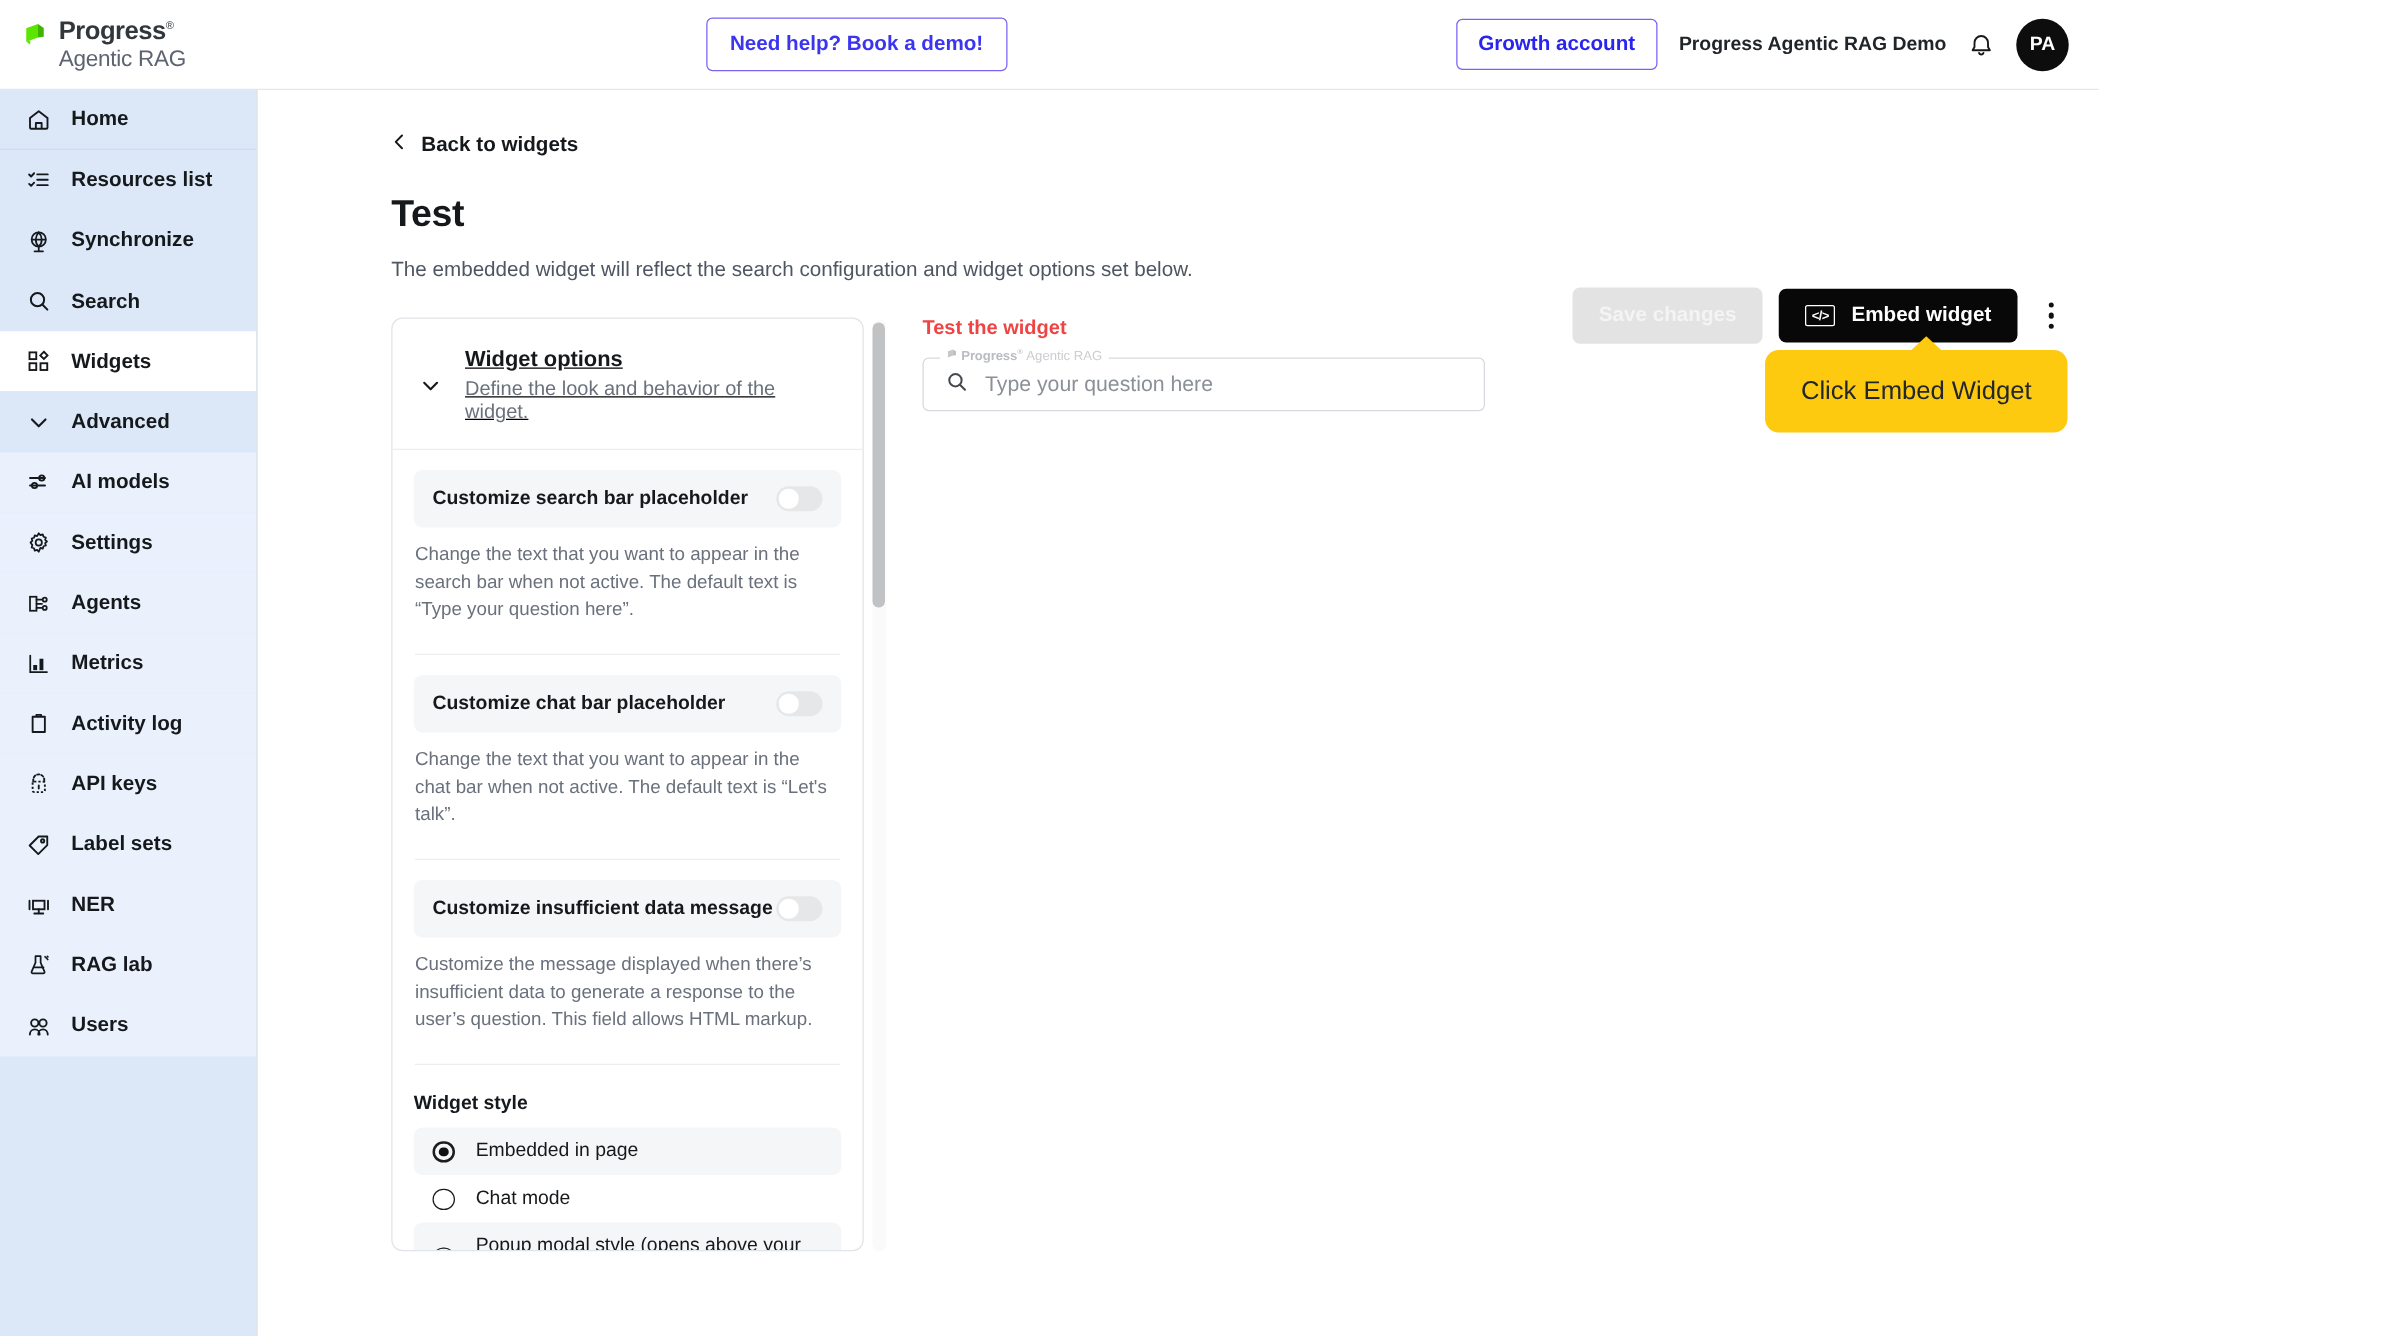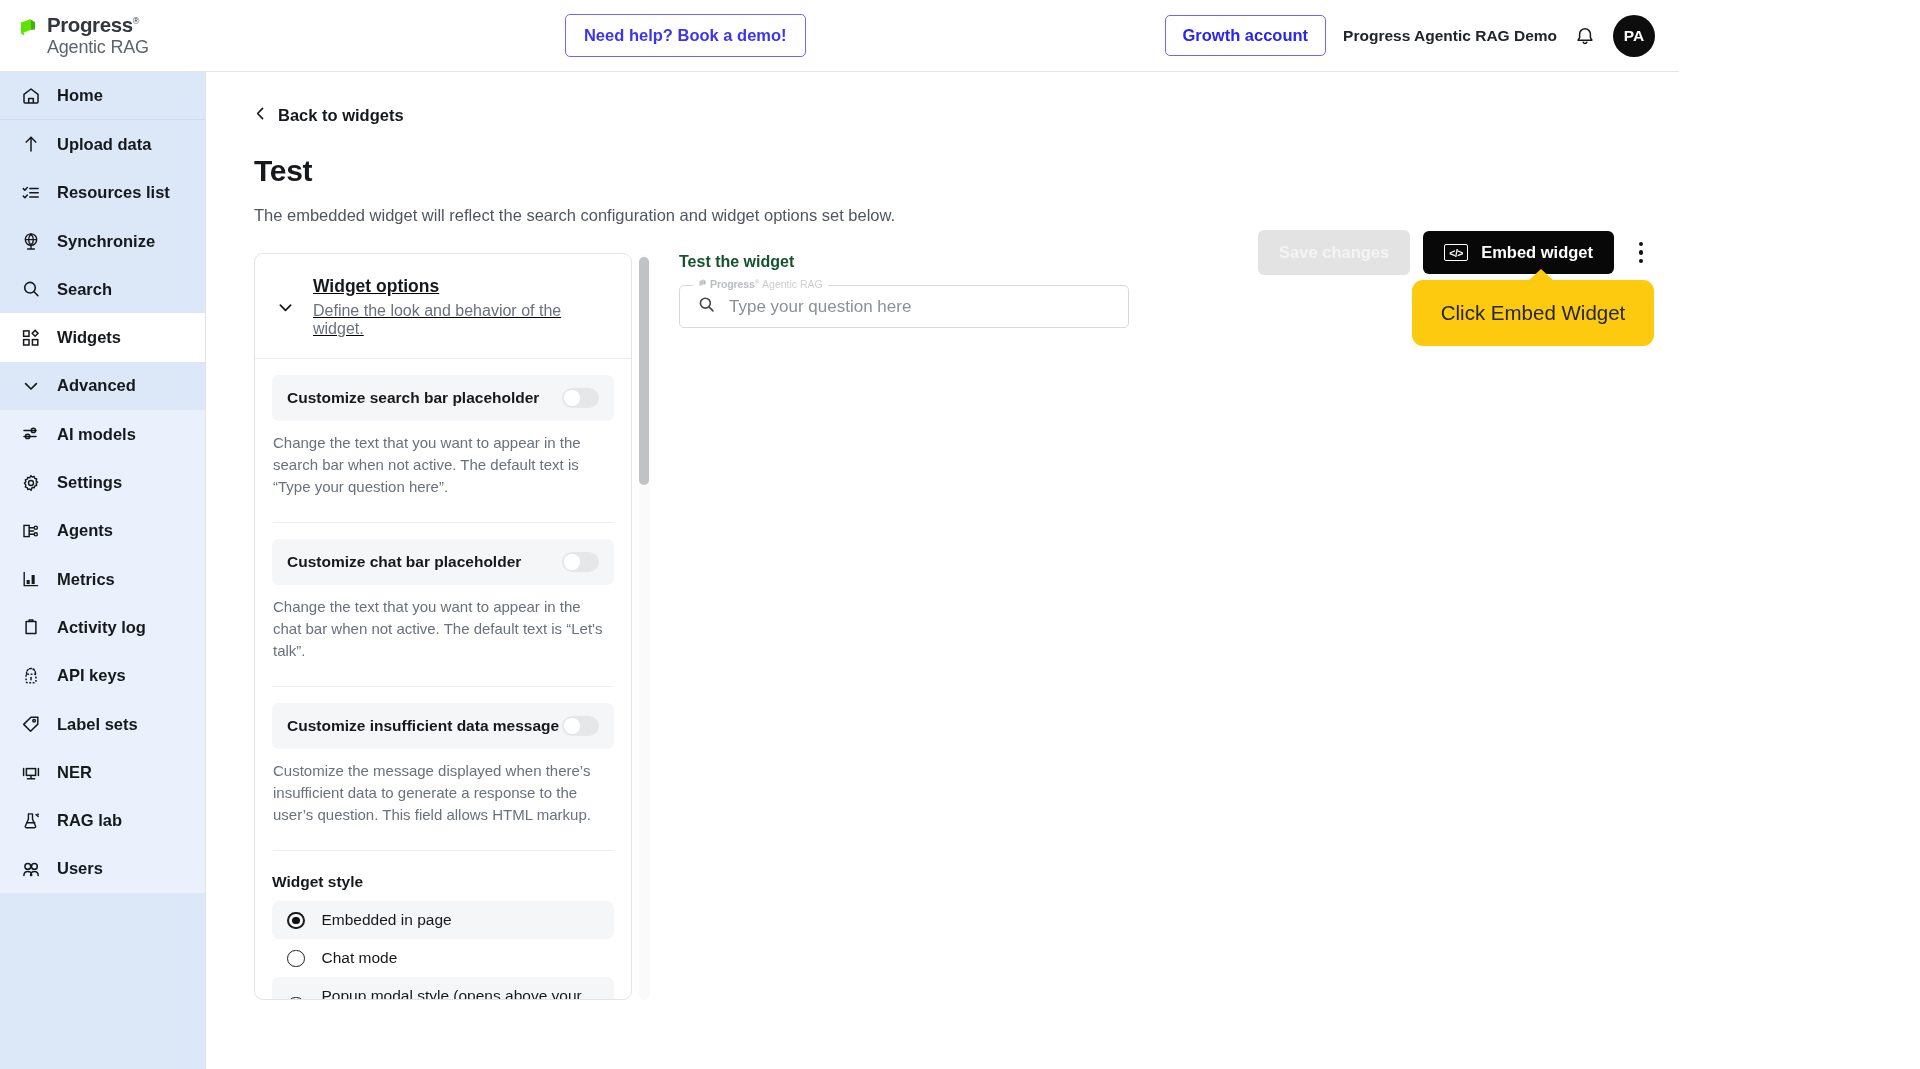--- a/index.html
+++ b/index.html
@@ -57,21 +57,21 @@
     font-size: 16.5px; font-weight: bold; color: #16191c; white-space: nowrap;
   }
   .nav-item.first { border-bottom: 1px solid #cfddf3; }
   .nav-item.active { background: #ffffff; }
   .nav-item.group { background: #dce7f8; }
   .nav-item.sub { background: #eaf1fc; }
   .nav-ico { width: 21px; height: 21px; flex: 0 0 21px; display: flex; align-items: center; justify-content: center; }
   .nav-ico svg { display: block; }
 
   
-  .main { flex: 1; background: #fff; position: relative; overflow: hidden; padding: 0 0 0 0; }
+  .main { flex: 1; background: #fff; position: relative; overflow: hidden; padding: 0 0 0 17px; margin-left: 42px; }
   .back-row {
     display: flex; align-items: center; gap: 11px;
     margin: 34px 0 0 48px; cursor: pointer; width: max-content;
   }
   .back-row .lbl { font-size: 16.5px; font-weight: bold; color: #16191c; }
 
   .title-row { margin: 29px 0 0 48px; display: flex; align-items: center; }
   .page-title { font-size: 30px; font-weight: bold; color: #16191c; letter-spacing: -0.3px; }
   .page-desc { margin: 18px 0 0 48px; font-size: 16.5px; color: #4f5662; }
 
@@ -151,21 +151,21 @@
     width: 7.5px; height: 7.5px; border-radius: 50%; background: #111;
   }
 
   
   .sbar { width: 24px; min-width: 24px; height: 100%; display: flex; justify-content: center; padding-top: 2px; }
   .sbar-track { width: 11px; background: #fafafa; border-radius: 6px; height: 100%; position: relative; }
   .sbar-thumb { position: absolute; top: 2px; left: 0.5px; width: 10px; height: 228px; border-radius: 6px; background: #c0c2c4; cursor: pointer; }
 
   
   .test-col { margin-left: 23px; flex: 1; }
-  .test-lbl { font-size: 16px; font-weight: bold; color: #14532d; }
+  .test-lbl { font-size: 16px; font-weight: bold; color: #ef4444; }
   .sfield {
     position: relative; margin-top: 14px; width: 450px; height: 43px;
     border: 1px solid #d6d9dd; border-radius: 5px; background: #fff;
     display: flex; align-items: center; gap: 13px; padding: 0 17px;
   }
   .sfield .legend {
     position: absolute; top: -8px; left: 13px; background: #fff;
     padding: 0 5px; display: flex; align-items: center; gap: 3px;
     font-size: 10.5px; white-space: nowrap;
   }
@@ -222,29 +222,20 @@
       <div class="nav-item first">
         <span class="nav-ico">
           <svg width="20" height="20" viewBox="0 0 20 20" fill="none" stroke="#16191c" stroke-width="1.5">
             <path d="M3 8.4 10 3 17 8.4V16a1 1 0 0 1-1 1H4a1 1 0 0 1-1-1z" stroke-linejoin="round"></path>
             <path d="M7.7 17v-4.6h4.6V17" stroke-linejoin="round"></path>
           </svg>
         </span>
         <span>Home</span>
       </div>
 
-      <div class="nav-item">
-        <span class="nav-ico">
-          <svg width="20" height="20" viewBox="0 0 20 20" fill="none" stroke="#16191c" stroke-width="1.5">
-            <path d="M10 17V3.6" stroke-linecap="round"></path>
-            <path d="M5.3 8.1 10 3.3l4.7 4.8" stroke-linecap="round" stroke-linejoin="round"></path>
-          </svg>
-        </span>
-        <span>Upload data</span>
-      </div>
 
       <div class="nav-item">
         <span class="nav-ico">
           <svg width="20" height="20" viewBox="0 0 20 20" fill="none" stroke="#16191c" stroke-width="1.5">
             <path d="M2.3 5.6l1.6 1.6 2.4-2.6M2.3 13.1l1.6 1.6 2.4-2.6" stroke-linecap="round" stroke-linejoin="round"></path>
             <path d="M8.8 5.5h8.4M8.8 9.8h8.4M8.8 14.1h8.4" stroke-linecap="round"></path>
           </svg>
         </span>
         <span>Resources list</span>
       </div>

